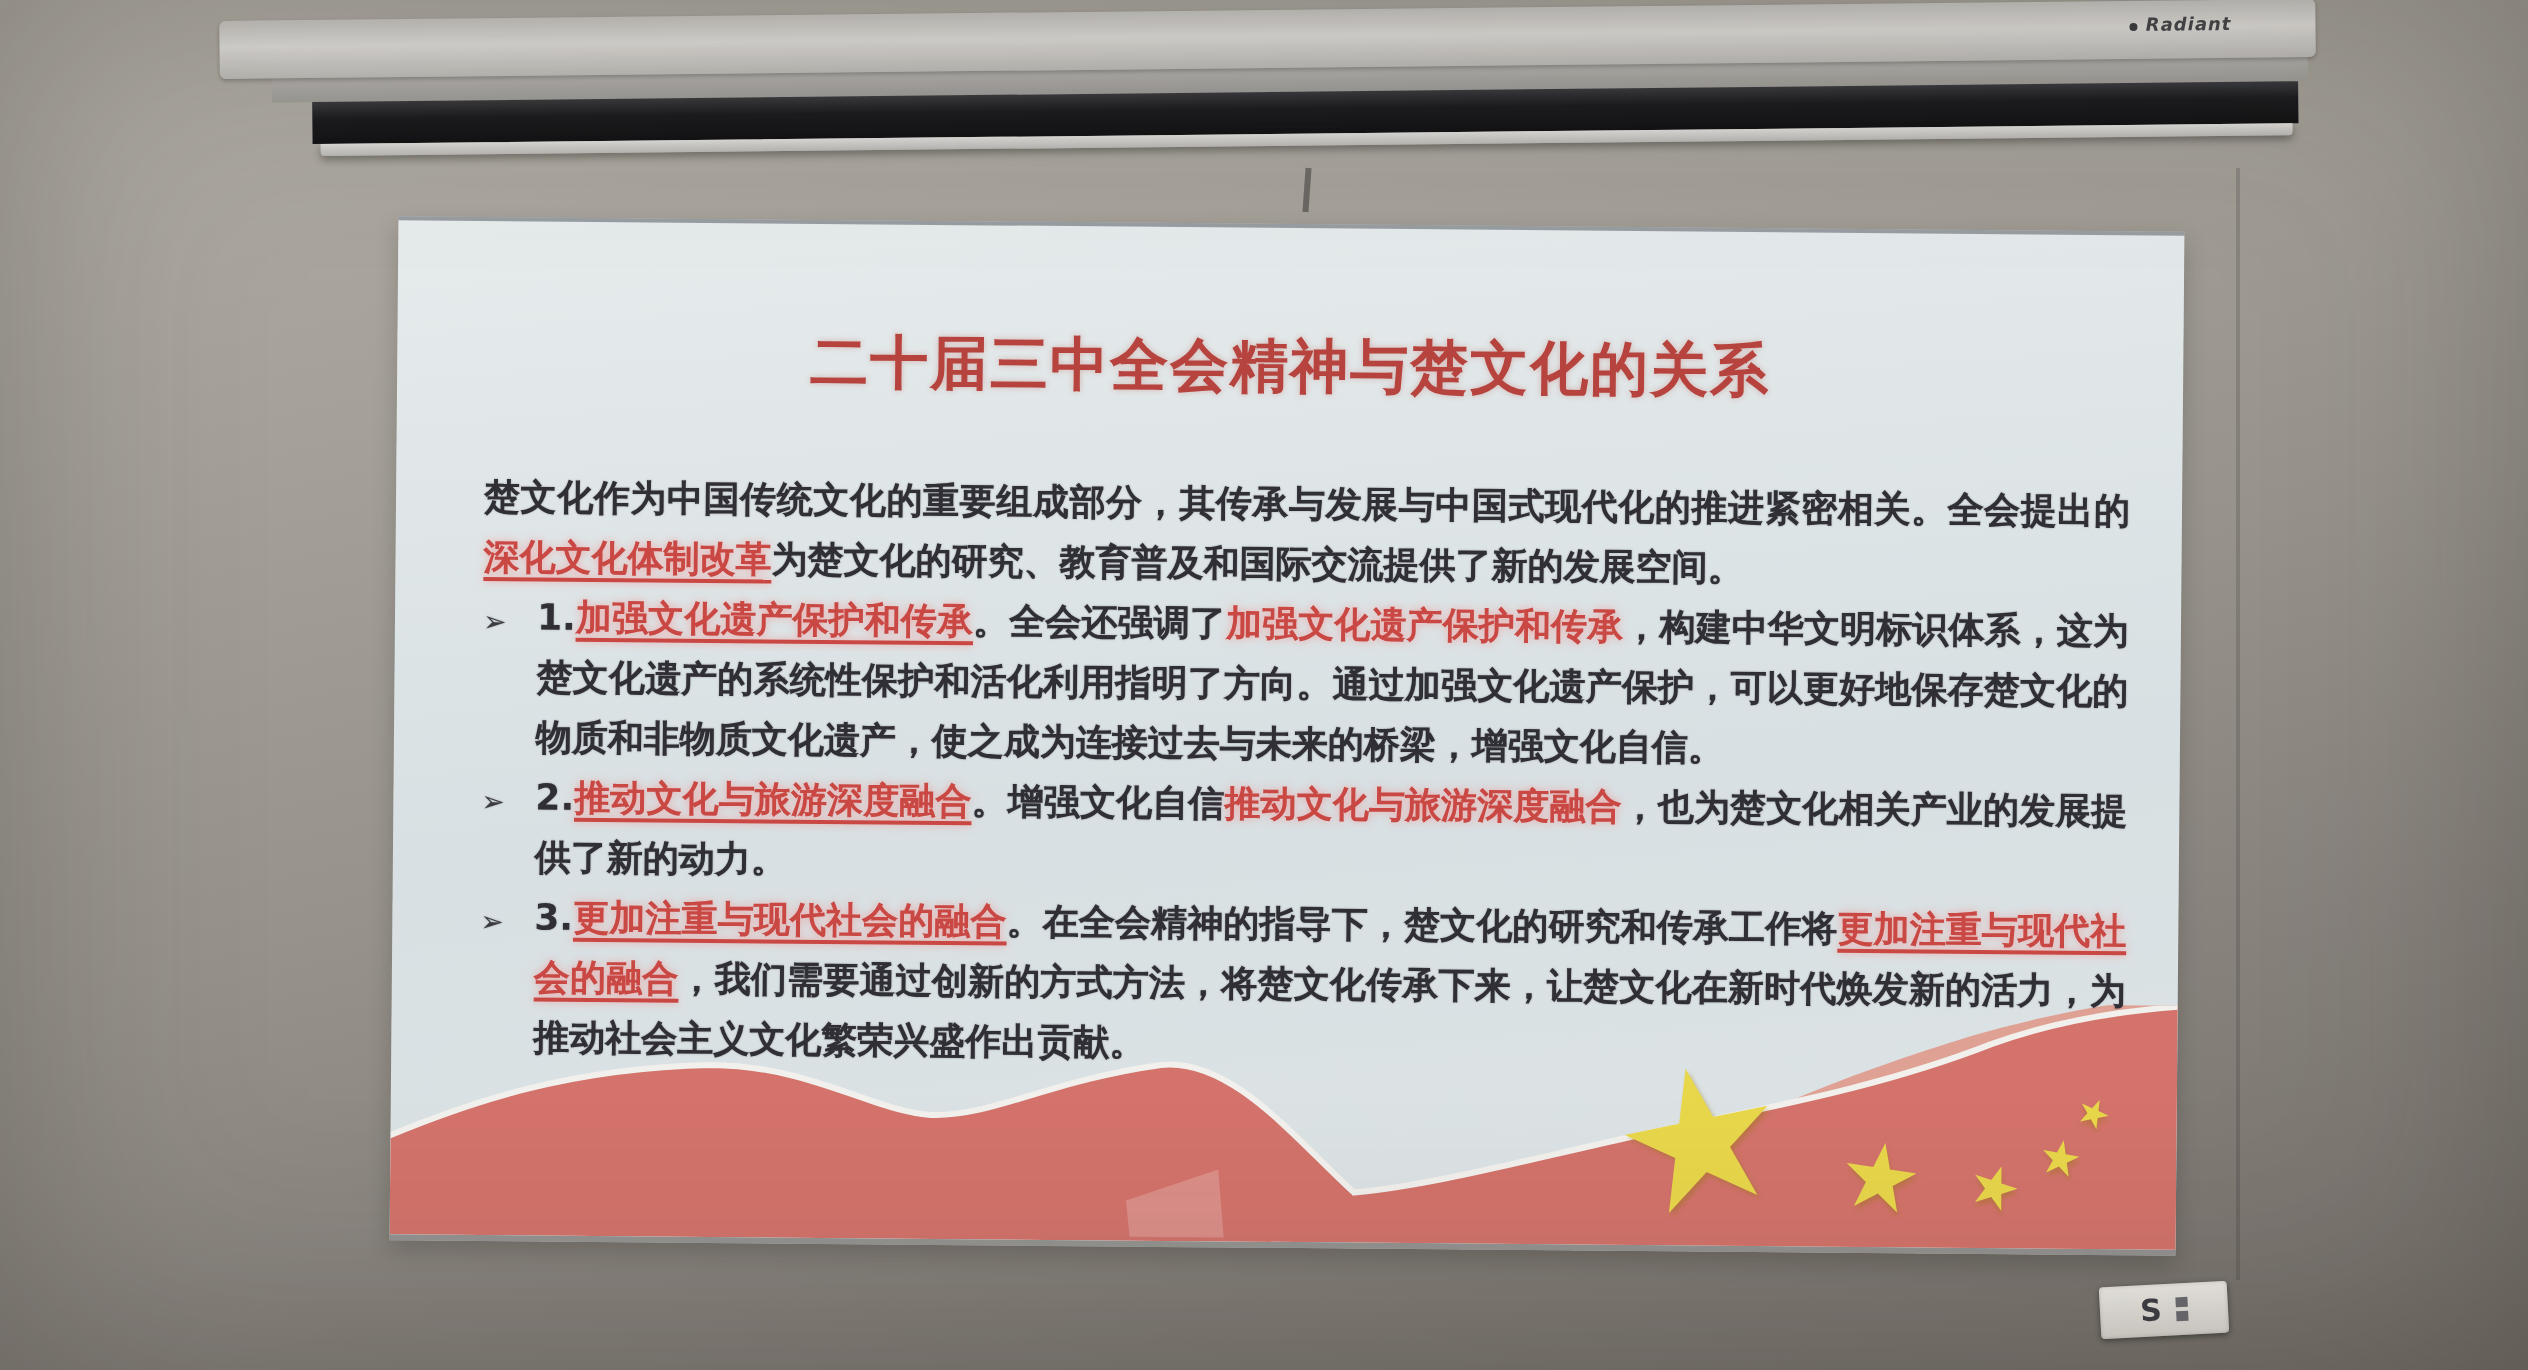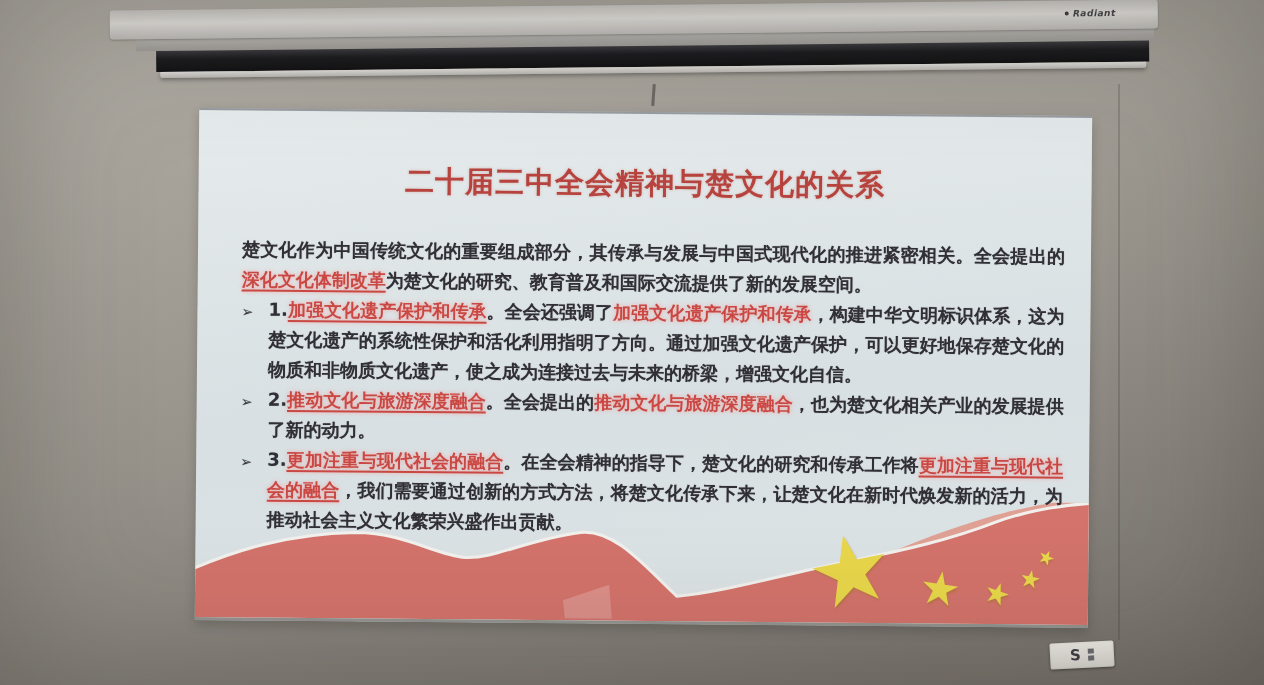--- a/index.html
+++ b/index.html
@@ -87,21 +87,21 @@
       <p class="para"><span>楚文化作为中国传统文化的重要组成部分，其传承与发展与中国式现代化的推进紧密相关。全会提出的</span><span class="hl u">深化文化体制改革</span><span>为楚文化的研究、教育普及和国际交流提供了新的发展空间。</span></p>
       <div>
 
           <div class="bullet">
             <span class="marker">➢</span>
             <span class="bullet-text"><span>1.</span><span class="hl u">加强文化遗产保护和传承</span><span>。全会还强调了</span><span class="hl">加强文化遗产保护和传承</span><span>，构建中华文明标识体系，这为楚文化遗产的系统性保护和活化利用指明了方向。通过加强文化遗产保护，可以更好地保存楚文化的物质和非物质文化遗产，使之成为连接过去与未来的桥梁，增强文化自信。</span></span>
           </div>
 
           <div class="bullet">
             <span class="marker">➢</span>
-            <span class="bullet-text"><span>2.</span><span class="hl u">推动文化与旅游深度融合</span><span>。全会提出的</span><span class="hl">推动文化与旅游深度融合</span><span>，也为楚文化相关产业的发展提供了新的动力。</span></span>
+            <span class="bullet-text"><span>2.</span><span class="hl u">推动文化与旅游深度融合</span><span>。增强文化自信</span><span class="hl">推动文化与旅游深度融合</span><span>，也为楚文化相关产业的发展提供了新的动力。</span></span>
           </div>
 
           <div class="bullet">
             <span class="marker">➢</span>
             <span class="bullet-text"><span>3.</span><span class="hl u">更加注重与现代社会的融合</span><span>。在全会精神的指导下，楚文化的研究和传承工作将</span><span class="hl u">更加注重与现代社会的融合</span><span>，我们需要通过创新的方式方法，将楚文化传承下来，让楚文化在新时代焕发新的活力，为推动社会主义文化繁荣兴盛作出贡献。</span></span>
           </div>
         </div>
     </div>
 
     <div class="deco">

